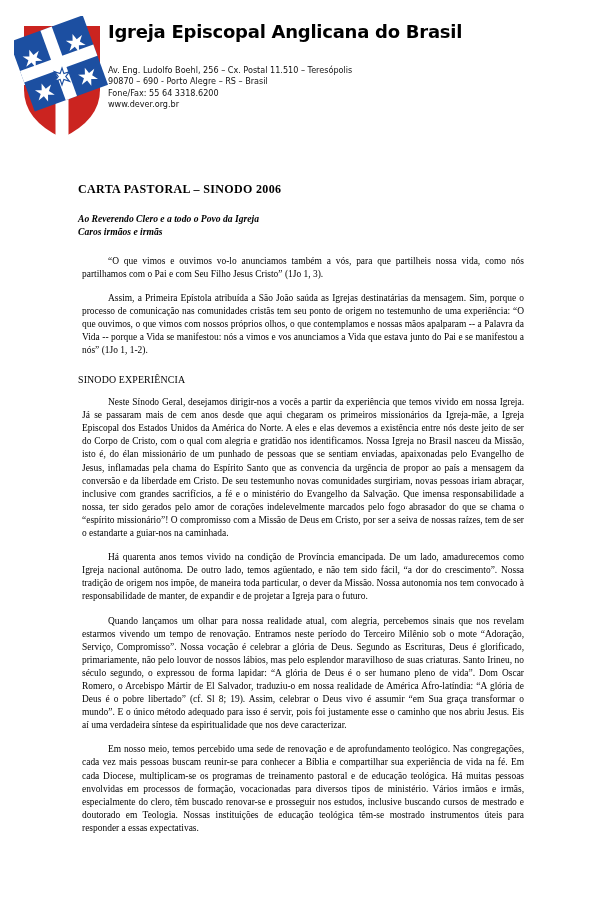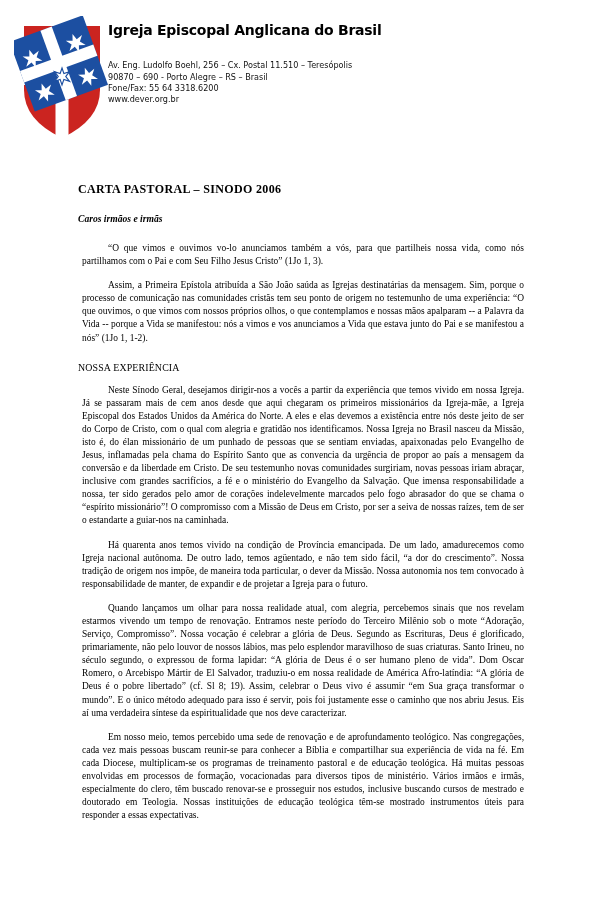--- a/index.html
+++ b/index.html
@@ -41,21 +41,21 @@
 
   .brand-block {
     position: absolute;
     left: 108px;
     top: 22px;
     width: 420px;
   }
   .brand-title {
     font-family: "DejaVu Sans", "Liberation Sans", sans-serif;
     font-weight: bold;
-    font-size: 14px;
+    font-size: 18px;
     letter-spacing: -0.25px;
     line-height: 1.15;
     color: #000000;
     white-space: nowrap;
   }
   .brand-contact {
     margin-top: 22px;
     font-family: "DejaVu Sans", "Liberation Sans", sans-serif;
     font-size: 8.1px;
     line-height: 11.4px;
@@ -148,28 +148,29 @@
         <div>www.dever.org.br</div>
       </div>
     </div>
   </div>
 
   <div class="doc">
 
     <h1 class="doc-title">CARTA PASTORAL – SINODO 2006</h1>
 
     <div class="salutation">
+      <div>Ao Reverendo Clero e a todo o Povo da Igreja</div>
       <div>Caros irmãos e irmãs</div>
     </div>
 
     <p class="body-par">“O que vimos e ouvimos vo-lo anunciamos também a vós, para que partilheis nossa vida, como nós partilhamos com o Pai e com Seu Filho Jesus Cristo” (1Jo 1, 3).</p>
 
     <p class="body-par">Assim, a Primeira Epístola atribuída a São João saúda as Igrejas destinatárias da mensagem. Sim, porque o processo de comunicação nas comunidades cristãs tem seu ponto de origem no testemunho de uma experiência: “O que ouvimos, o que vimos com nossos próprios olhos, o que contemplamos e nossas mãos apalparam -- a Palavra da Vida -- porque a Vida se manifestou: nós a vimos e vos anunciamos a Vida que estava junto do Pai e se manifestou a nós” (1Jo 1, 1-2).</p>
 
-    <h2 class="section-head first-head">NOSSA EXPERIÊNCIA</h2>
+    <h2 class="section-head first-head">SINODO EXPERIÊNCIA</h2>
 
     <p class="body-par">Neste Sínodo Geral, desejamos dirigir-nos a vocês a partir da experiência que temos vivido em nossa Igreja. Já se passaram mais de cem anos desde que aqui chegaram os primeiros missionários da Igreja-mãe, a Igreja Episcopal dos Estados Unidos da América do Norte. A eles e elas devemos a existência entre nós deste jeito de ser do Corpo de Cristo, com o qual com alegria e gratidão nos identificamos. Nossa Igreja no Brasil nasceu da Missão, isto é, do élan missionário de um punhado de pessoas que se sentiam enviadas, apaixonadas pelo Evangelho de Jesus, inflamadas pela chama do Espírito Santo que as convencia da urgência de propor ao país a mensagem da conversão e da liberdade em Cristo. De seu testemunho novas comunidades surgiriam, novas pessoas iriam abraçar, inclusive com grandes sacrifícios, a fé e o ministério do Evangelho da Salvação. Que imensa responsabilidade a nossa, ter sido gerados pelo amor de corações indelevelmente marcados pelo fogo abrasador do que se chama o “espírito missionário”! O compromisso com a Missão de Deus em Cristo, por ser a seiva de nossas raízes, tem de ser o estandarte a guiar-nos na caminhada.</p>
 
     <p class="body-par">Há quarenta anos temos vivido na condição de Província emancipada. De um lado, amadurecemos como Igreja nacional autônoma. De outro lado, temos agüentado, e não tem sido fácil, “a dor do crescimento”. Nossa tradição de origem nos impõe, de maneira toda particular, o dever da Missão. Nossa autonomia nos tem convocado à responsabilidade de manter, de expandir e de projetar a Igreja para o futuro.</p>
 
 
     <p class="body-par">Quando lançamos um olhar para nossa realidade atual, com alegria, percebemos sinais que nos revelam estarmos vivendo um tempo de renovação. Entramos neste período do Terceiro Milênio sob o mote “Adoração, Serviço, Compromisso”. Nossa vocação é celebrar a glória de Deus. Segundo as Escrituras, Deus é glorificado, primariamente, não pelo louvor de nossos lábios, mas pelo esplendor maravilhoso de suas criaturas. Santo Irineu, no século segundo, o expressou de forma lapidar: “A glória de Deus é o ser humano pleno de vida”. Dom Oscar Romero, o Arcebispo Mártir de El Salvador, traduziu-o em nossa realidade de América Afro-latíndia: “A glória de Deus é o pobre libertado” (cf. Sl 8; 19). Assim, celebrar o Deus vivo é assumir “em Sua graça transformar o mundo”. E o único método adequado para isso é servir, pois foi justamente esse o caminho que nos abriu Jesus. Eis aí uma verdadeira síntese da espiritualidade que nos deve caracterizar.</p>
 
     <p class="body-par">Em nosso meio, temos percebido uma sede de renovação e de aprofundamento teológico. Nas congregações, cada vez mais pessoas buscam reunir-se para conhecer a Bíblia e compartilhar sua experiência de vida na fé. Em cada Diocese, multiplicam-se os programas de treinamento pastoral e de educação teológica. Há muitas pessoas envolvidas em processos de formação, vocacionadas para diversos tipos de ministério. Vários irmãos e irmãs, especialmente do clero, têm buscado renovar-se e prosseguir nos estudos, inclusive buscando cursos de mestrado e doutorado em Teologia. Nossas instituições de educação teológica têm-se mostrado instrumentos úteis para responder a essas expectativas.</p>
 

